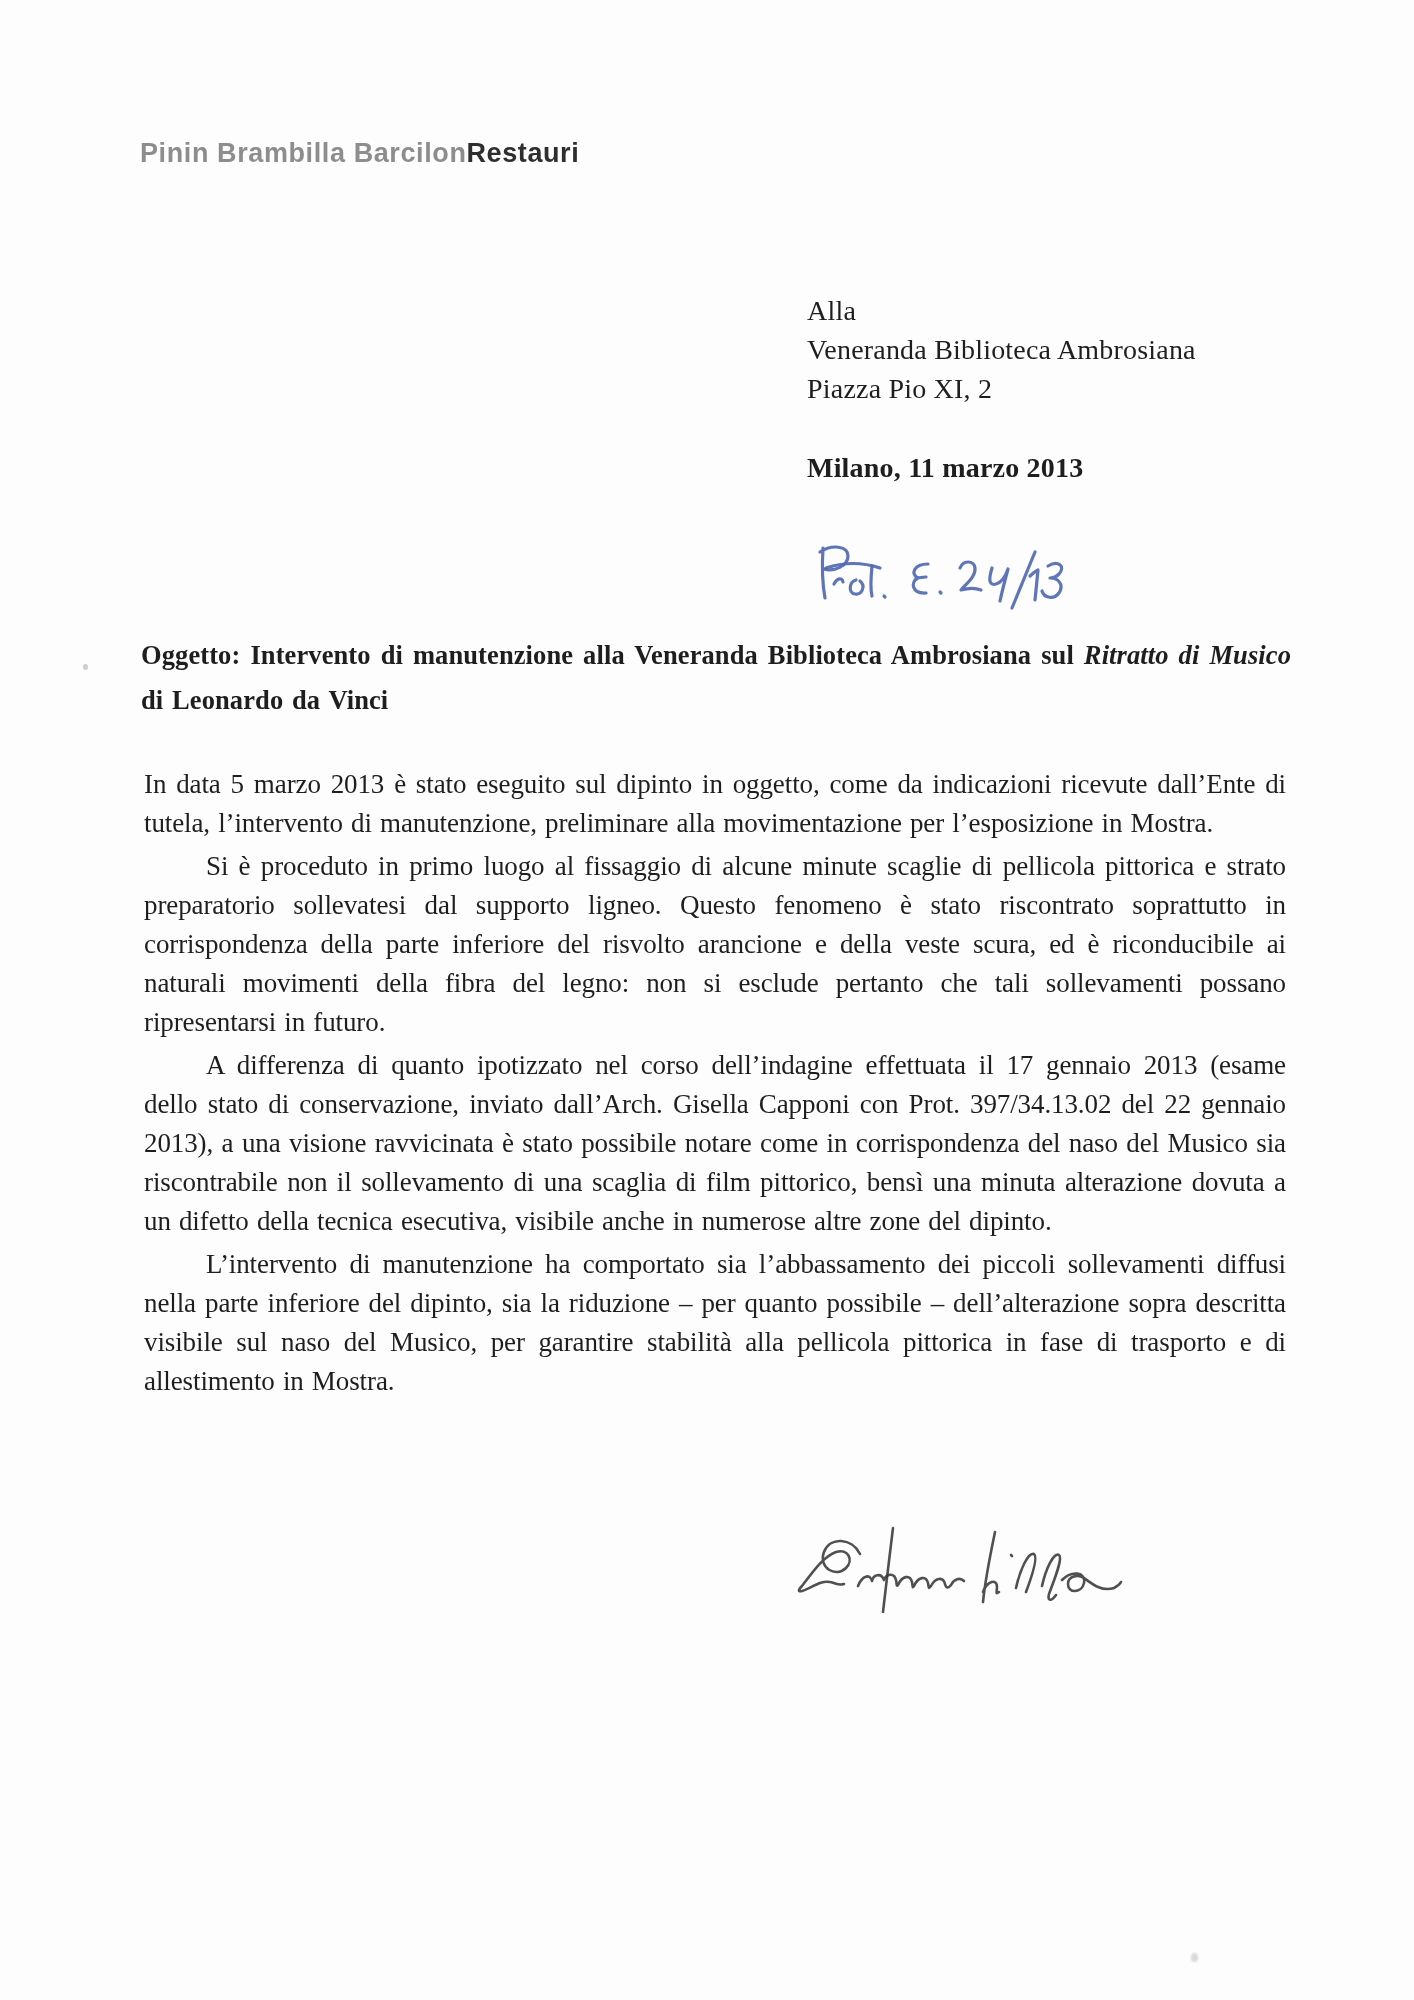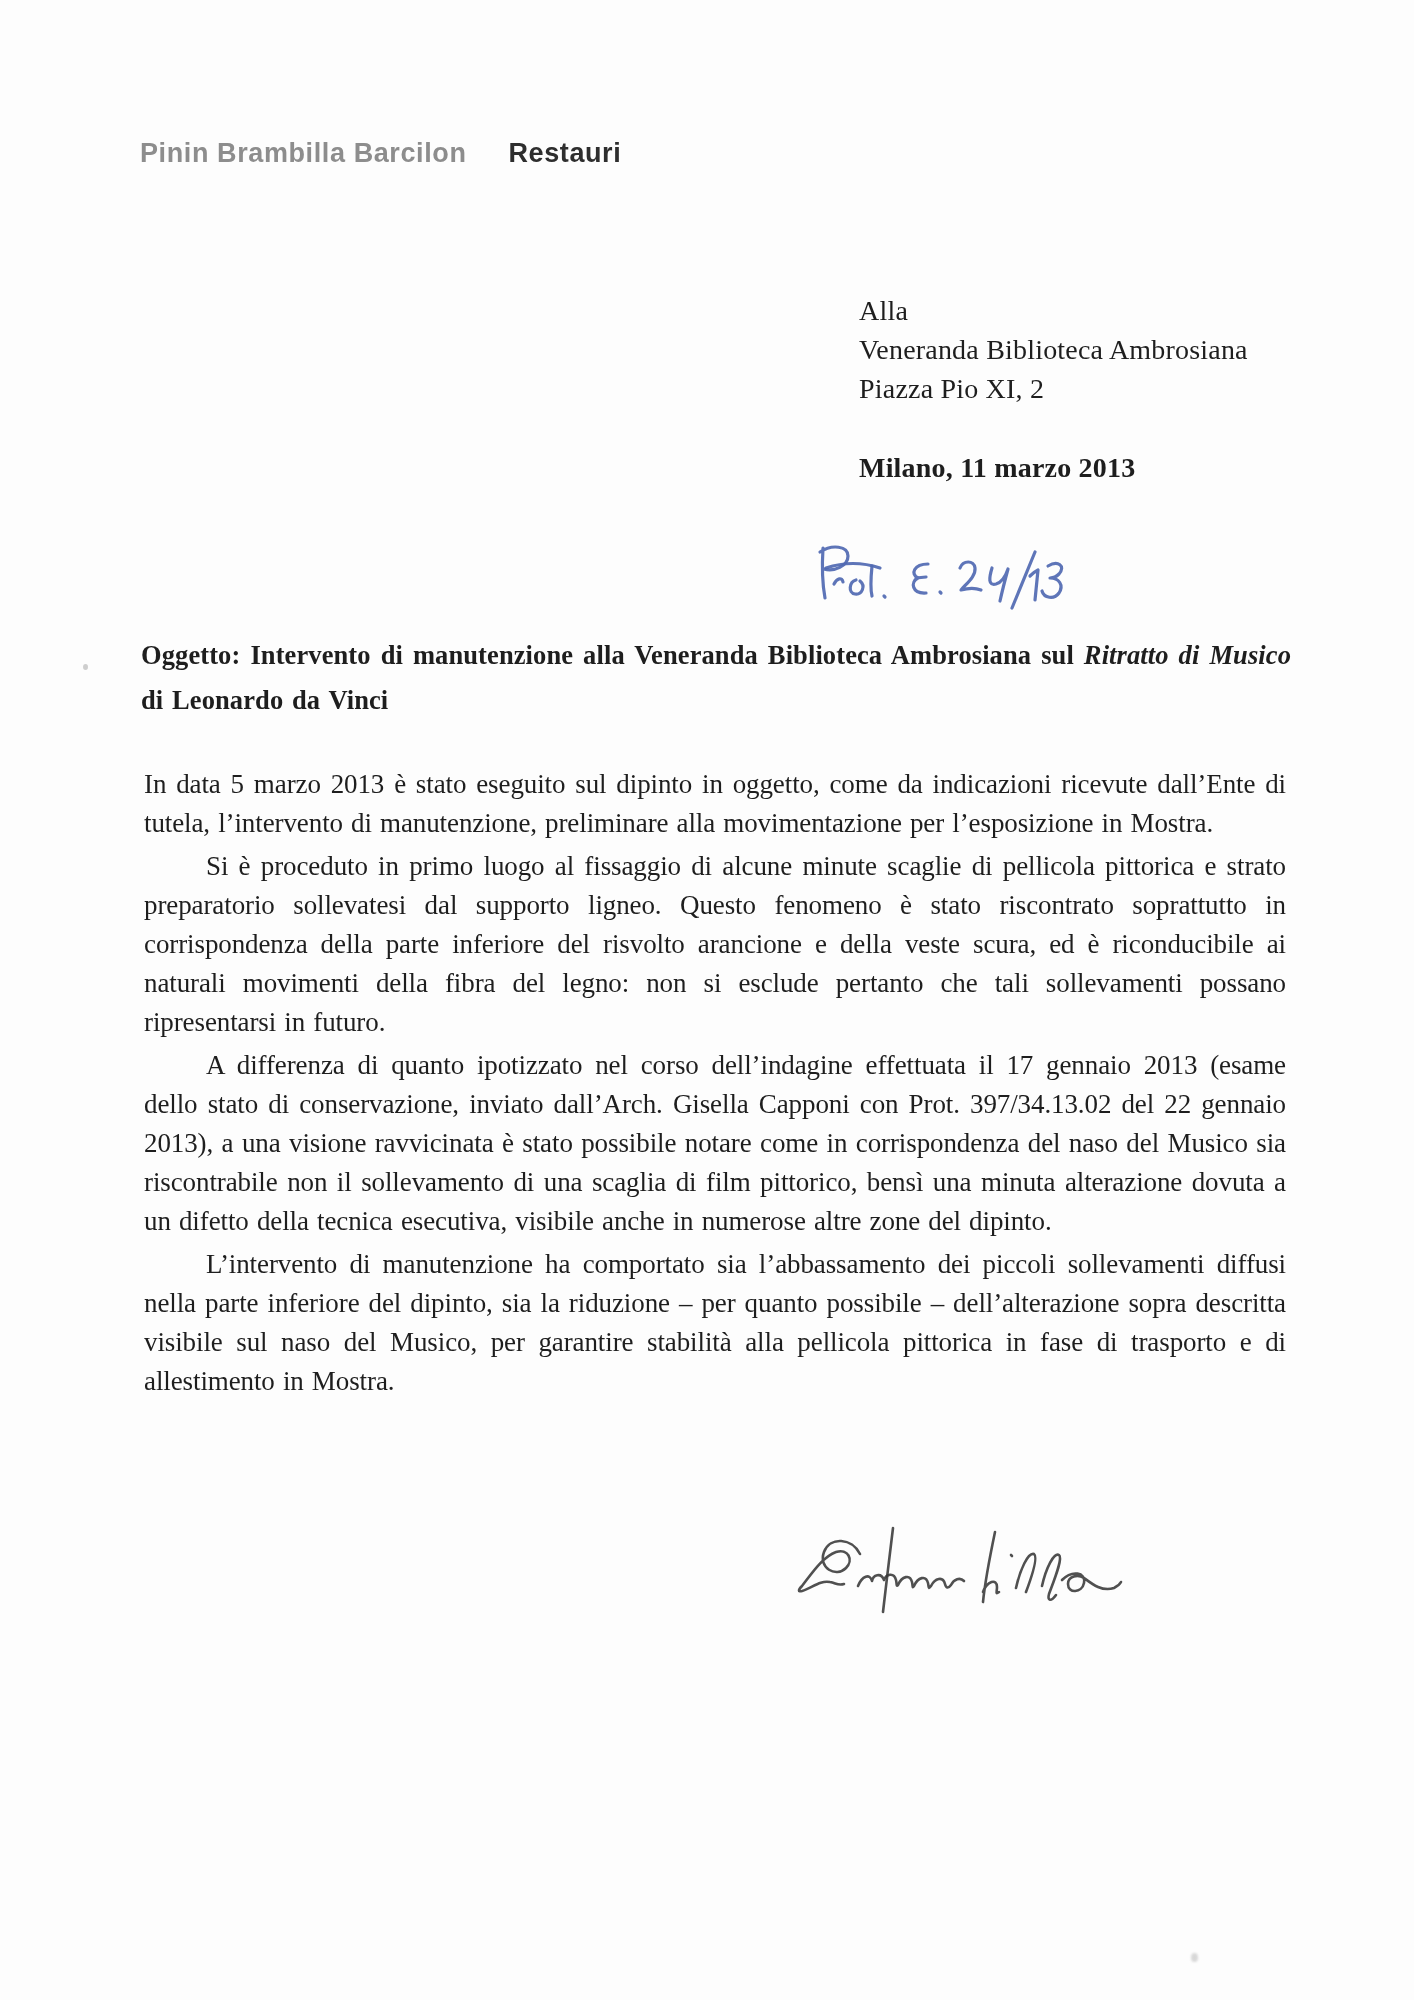--- a/index.html
+++ b/index.html
@@ -23,24 +23,24 @@
     overflow:hidden;
   }
   
   .letterhead{
     position:absolute;left:140px;top:138px;
     font-family:"Liberation Sans", sans-serif;
     font-size:27px;font-weight:700;letter-spacing:.6px;
     white-space:nowrap;
   }
   .lh-name{color:var(--letterhead-gray,#8d8d8d);}
-  .lh-word{color:var(--letterhead-dark,#2e2e2e);margin-left:42px;}
+  .lh-word{color:var(--letterhead-dark,#2e2e2e);}
   
   .recipient{
-    position:absolute;left:859px;top:291px;
+    position:absolute;left:807px;top:291px;
     font-size:28px;line-height:39px;
     letter-spacing:.2px;
   }
   .dateline{margin-top:40px;font-weight:bold;}
   
   .prot-note{
     position:absolute;left:800px;top:540px;width:300px;height:85px;
   }
   .prot-note svg{width:100%;height:100%;display:block;}
   .prot-note path{

